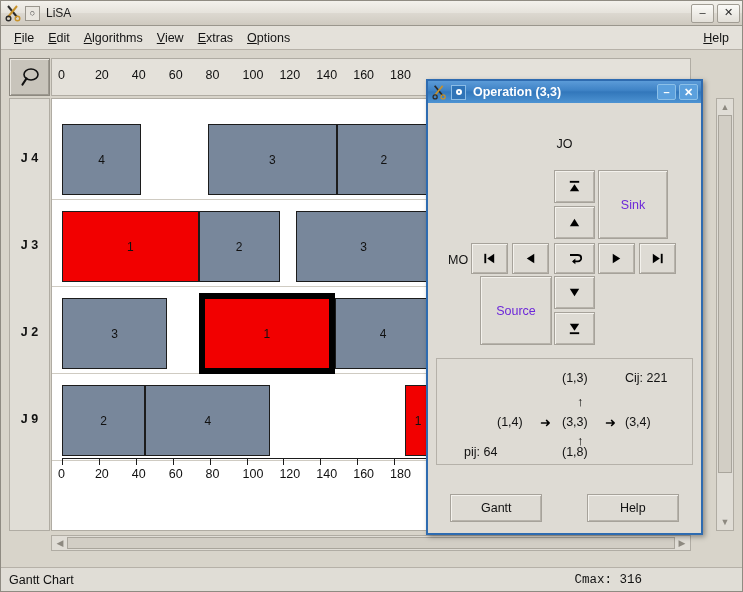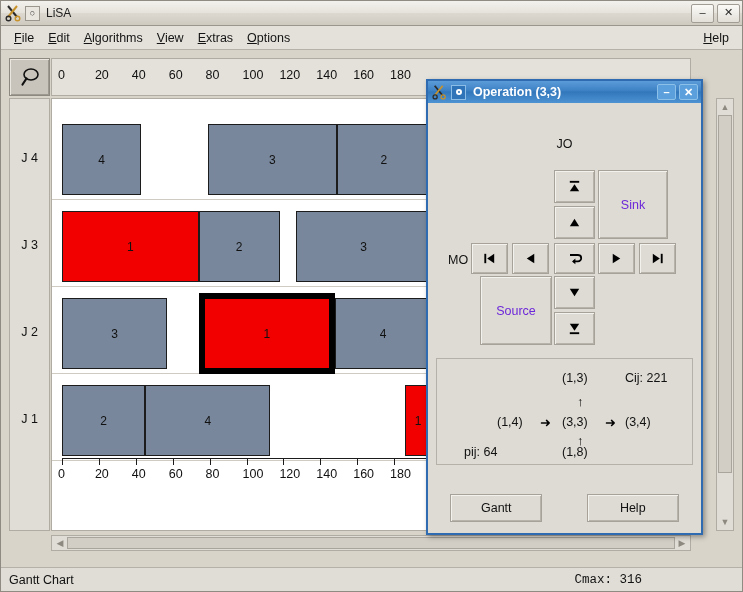--- a/index.html
+++ b/index.html
@@ -100,21 +100,21 @@
   .ruler-top .tick-label{
     position:absolute;top:9px;font-size:12.5px;color:#111;
   }
   
   .rowlabels{
     position:absolute;left:4px;top:44px;width:41px;bottom:36px;
     background:#e0ddd6;border:1px solid #b0aca3;box-sizing:border-box;
   }
   .rowlabels .rl{
     position:absolute;left:0;width:100%;text-align:center;
-    font-size:12.5px;color:#111;
+    font-size:12.5px;color:#111;font-weight:bold;
   }
   
   .chartpane{
     position:absolute;left:46px;top:44px;right:47px;bottom:36px;
     background:#ffffff;border:1px solid #b0aca3;box-sizing:border-box;
     overflow:hidden;
   }
   .chart-inner{position:absolute;left:0;top:0;width:100%;height:100%;}
   .rowband{position:absolute;left:0;right:0;border-bottom:1px solid #cfcbc2;}
   .opbar{
@@ -283,21 +283,21 @@
             <div class="tick-label" style="left: 227.4px;">120</div>
             <div class="tick-label" style="left: 264.3px;">140</div>
             <div class="tick-label" style="left: 301.2px;">160</div>
             <div class="tick-label" style="left: 338.1px;">180</div>
           </div>
 
         <div class="rowlabels" id="rowlabels">
             <div class="rl" style="top: 52px;">J 4</div>
             <div class="rl" style="top: 139px;">J 3</div>
             <div class="rl" style="top: 226px;">J 2</div>
-            <div class="rl" style="top: 313px;">J 1</div>
+            <div class="rl" style="top: 313px;">J 9</div>
           </div>
 
         <div class="chartpane">
           <div class="chart-inner" id="chart-inner">
               <div class="rowband" style="top: 100px;"></div>
               <div class="opbar" style="left: 10px; width: 79.335px; top: 25px; height: 71px; background: rgb(120, 135, 155);">
                 <span>4</span>
               </div>
               <div class="opbar" style="left: 155.755px; width: 129.15px; top: 25px; height: 71px; background: rgb(120, 135, 155);">
                 <span>3</span>

